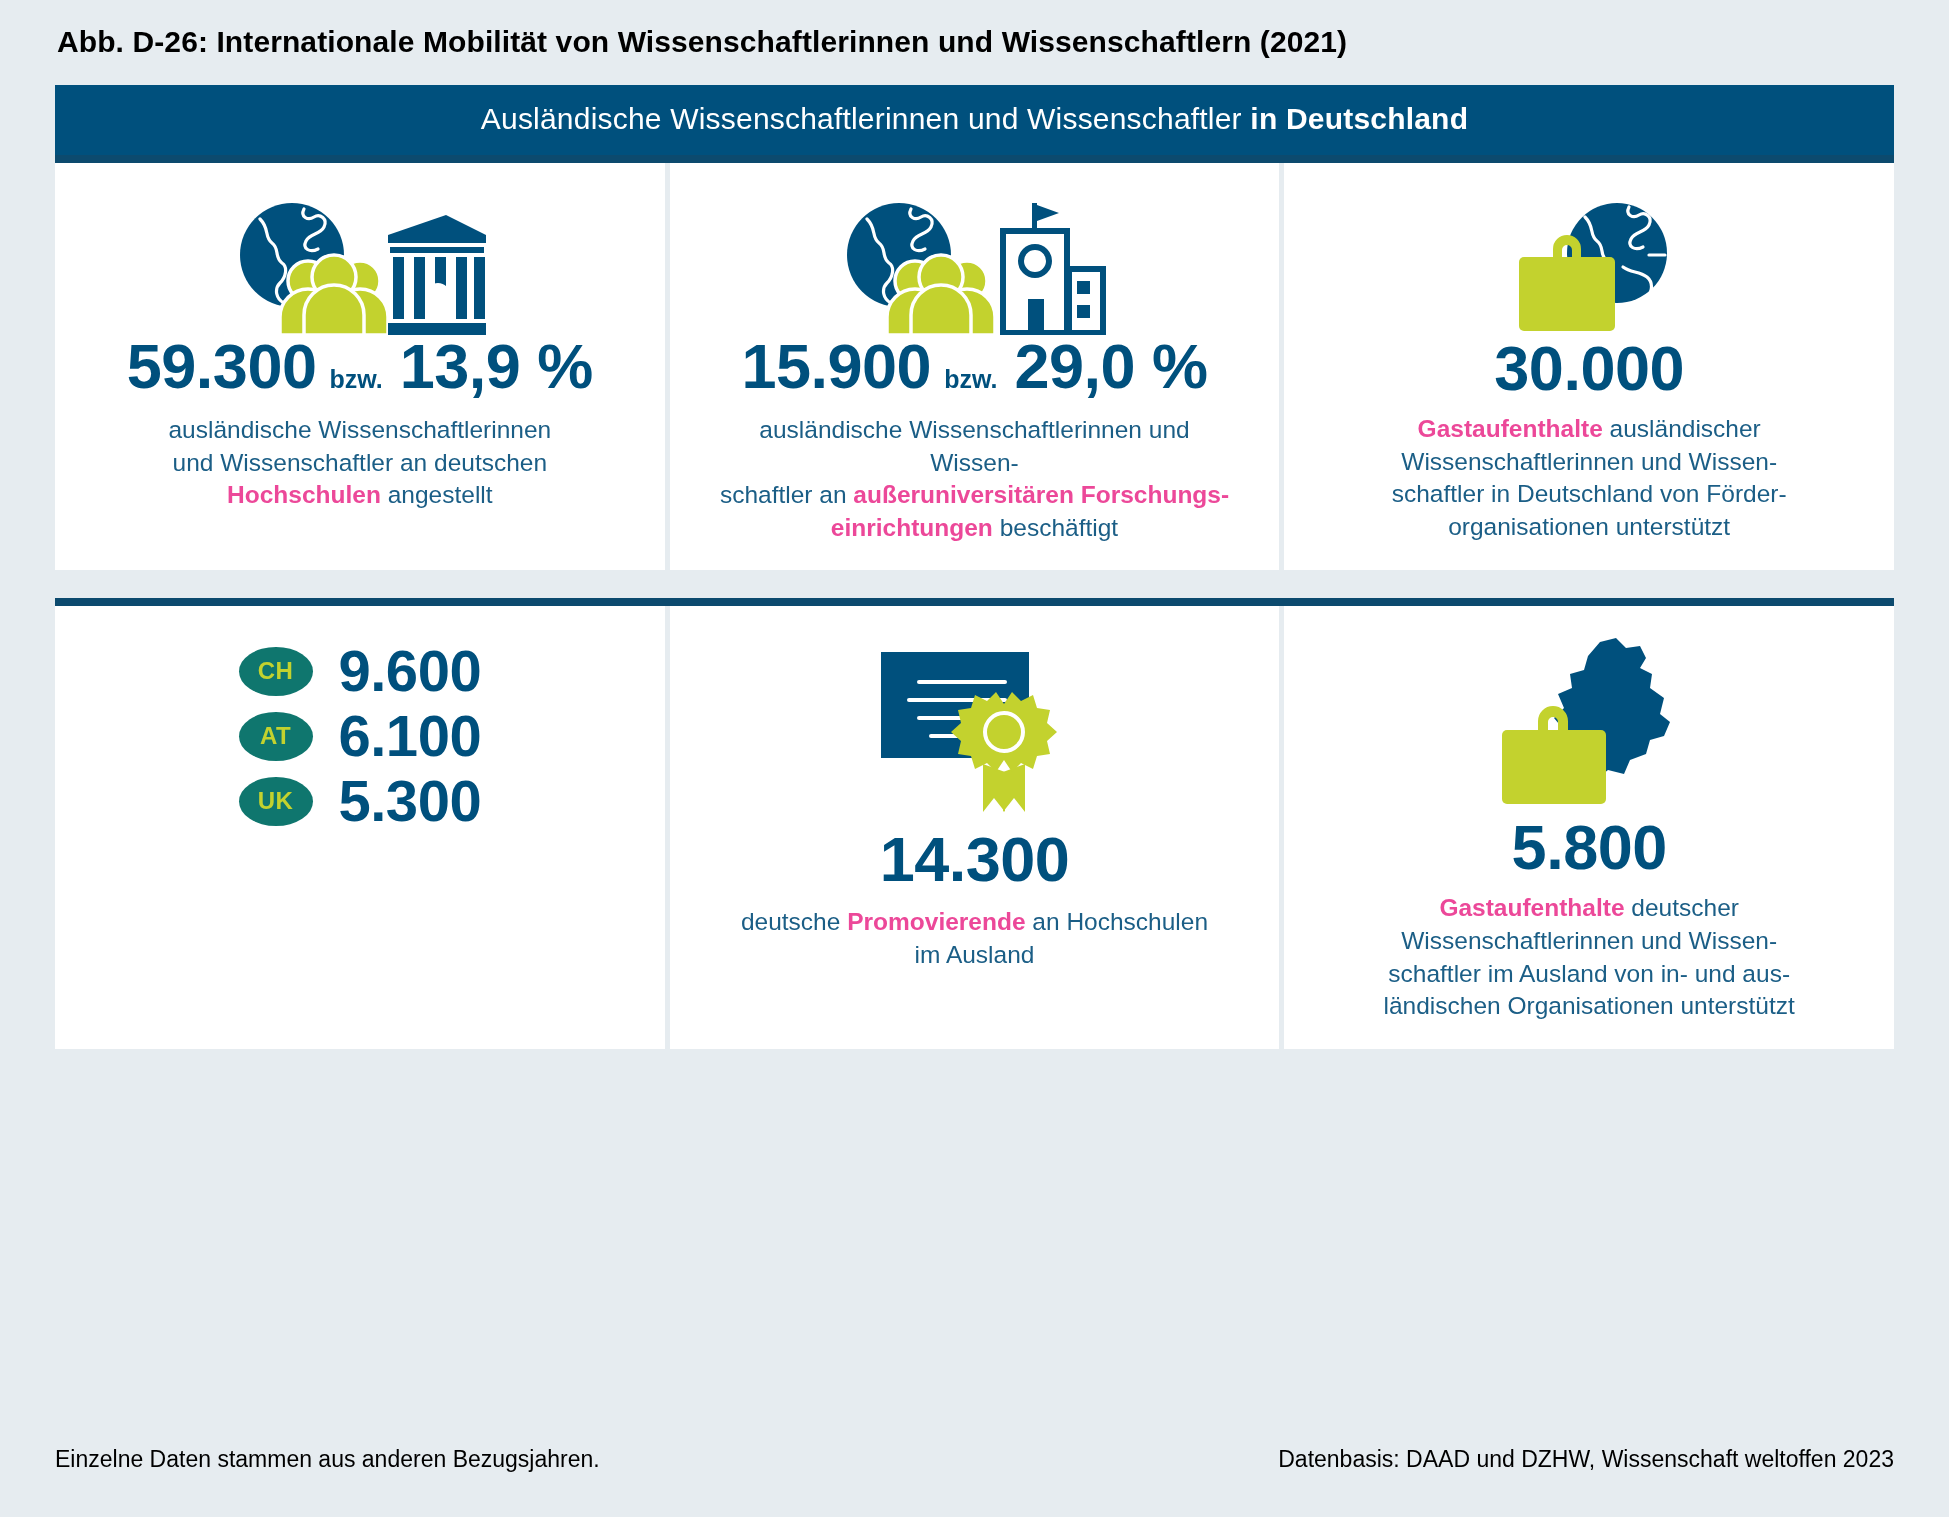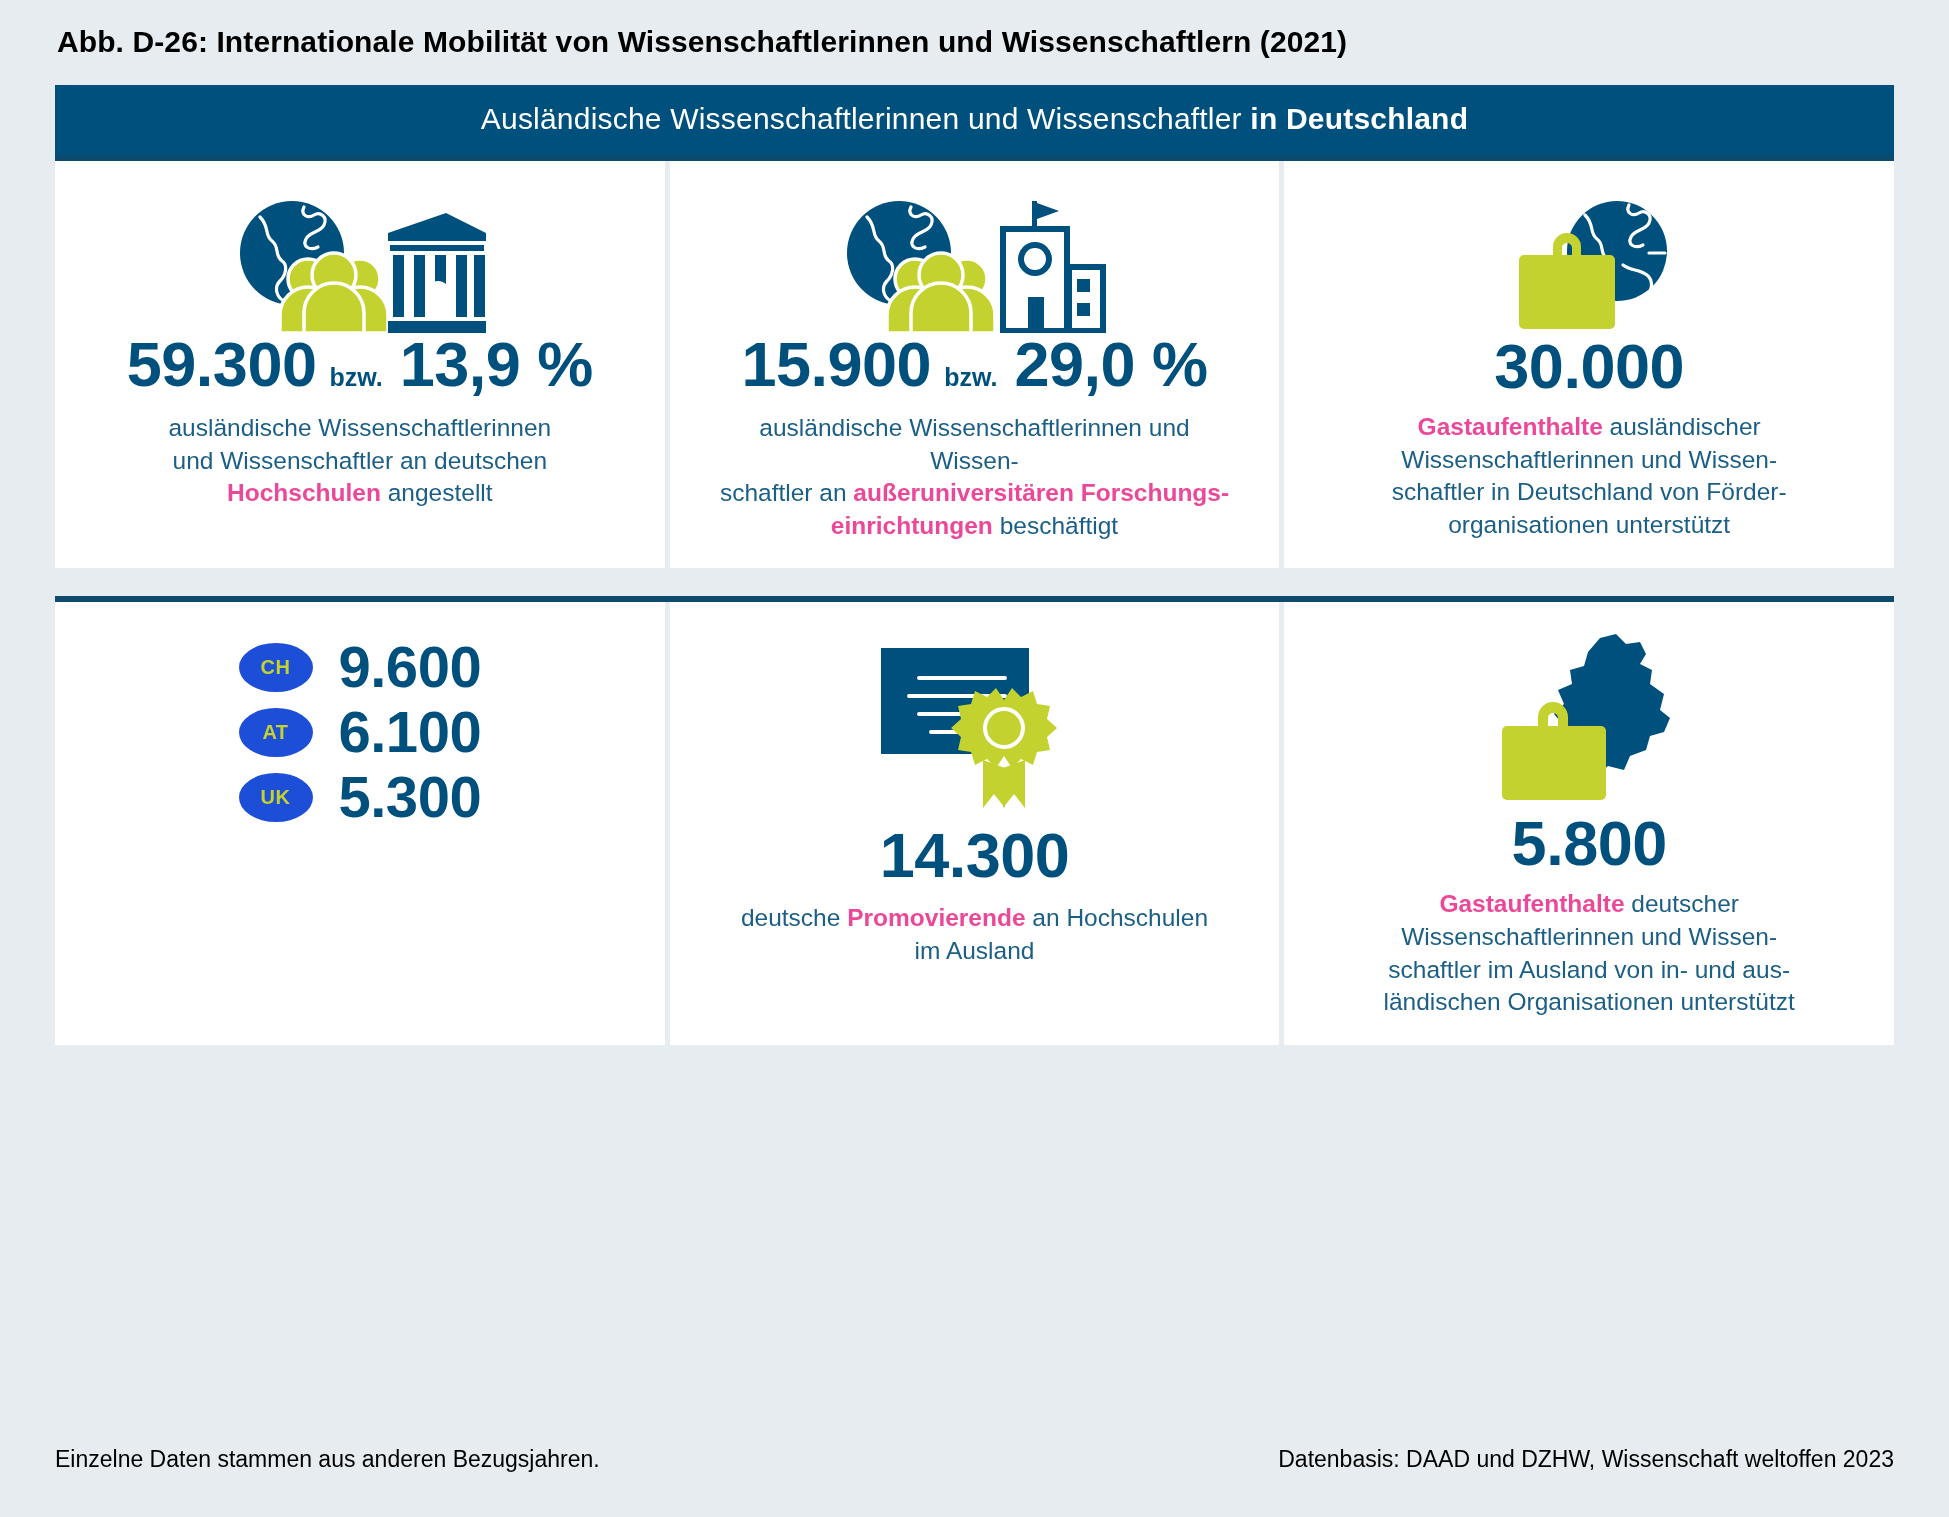--- a/index.html
+++ b/index.html
@@ -28,21 +28,21 @@
     text-align:center;
     font-size:30px;font-weight:400;
     padding:17px 0 19px;
     letter-spacing:.2px;
     white-space:nowrap;
   }
   .band-header b{font-weight:bold;}
   .cards{
     display:flex;
     background:#fff;
-    border-top:6px solid #0c4a6e;
+    border-top:8px solid #0c4a6e;
   }
   .card{
     flex:1 1 0;
     box-sizing:border-box;
     padding:22px 26px 26px;
     position:relative;
     display:flex;flex-direction:column;align-items:center;
   }
   .card + .card{border-left:5px solid #e6ecf0;}
 
@@ -72,22 +72,22 @@
     text-align:center;color:#1b5e86;
     max-width:430px;
   }
   .caption b{font-weight:bold;color:#ec4899;}
 
   
   .country-rows{margin-top:4px;}
   .crow{display:flex;align-items:center;margin-bottom:7px;}
   .badge{
     width:74px;height:49px;border-radius:50%;
-    background:#1d4ed8;color:#c3d22e;
-    font-size:20px;font-weight:bold;
+    background:#0f766e;color:#c3d22e;
+    font-size:24px;font-weight:bold;
     display:flex;align-items:center;justify-content:center;
     letter-spacing:.5px;
     margin-right:26px;
   }
   .crow .cnum{font-size:58px;font-weight:bold;color:#00507d;line-height:1;letter-spacing:-0.5px;}
 
   
   .footer{
     position:absolute;left:55px;right:55px;bottom:44px;
     display:flex;justify-content:space-between;align-items:flex-end;

